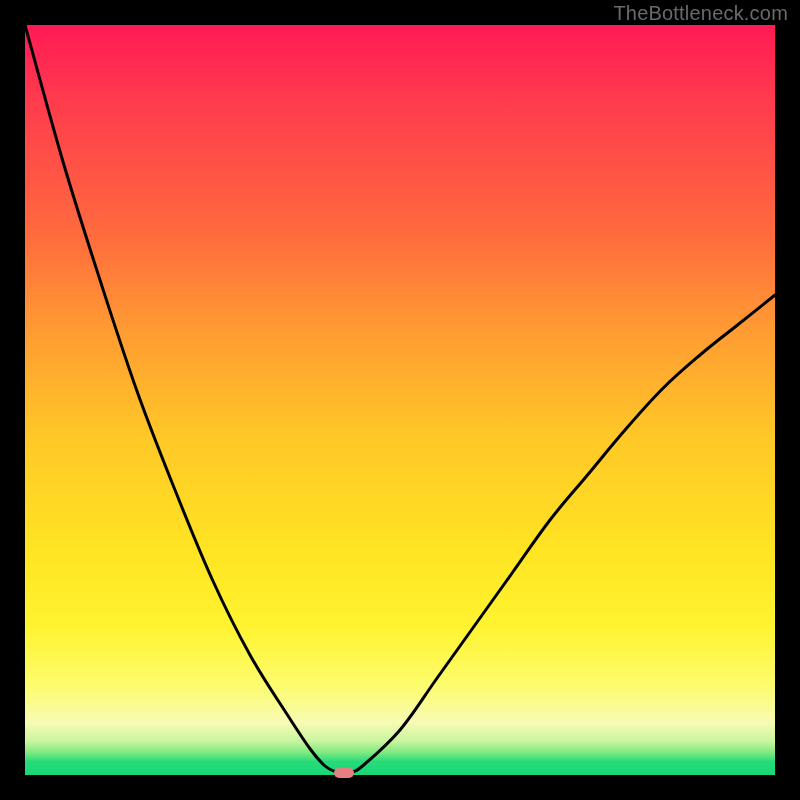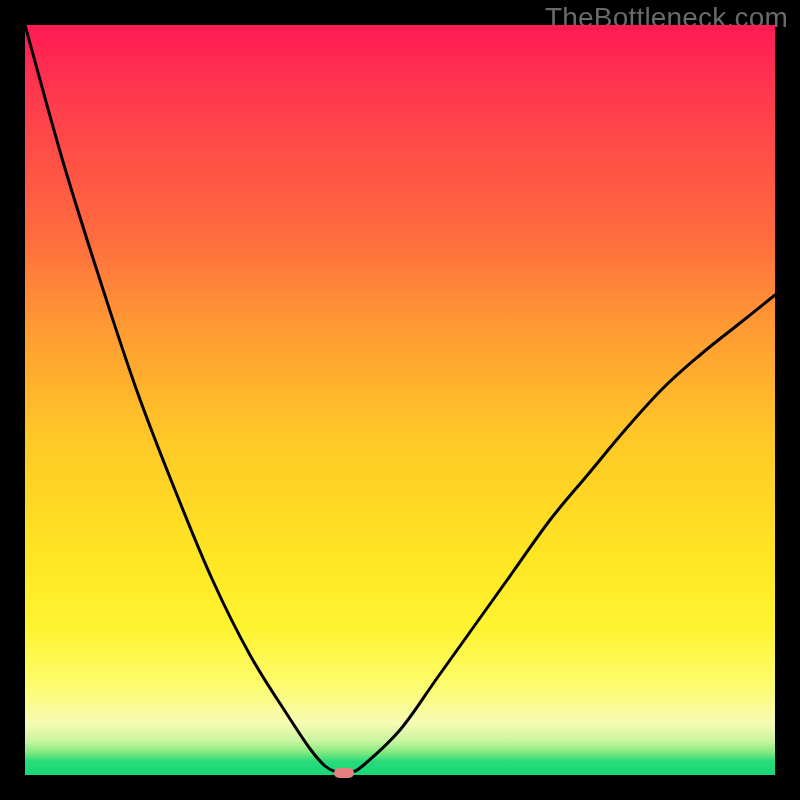--- a/index.html
+++ b/index.html
@@ -51,21 +51,21 @@
     height: 10px;
     border-radius: 5px;
     background: #e48080;
   }
   .watermark {
     position: absolute;
     top: 2px;
     right: 12px;
     color: #6a6a6a;
     font-family: Arial, Helvetica, sans-serif;
-    font-size: 28px;
+    font-size: 20px;
     letter-spacing: 0.2px;
     margin-left: 36px;
   }
 </style>
 </head>
 <body>
 
 <div class="watermark">TheBottleneck.com</div>
 
 <div class="frame">

